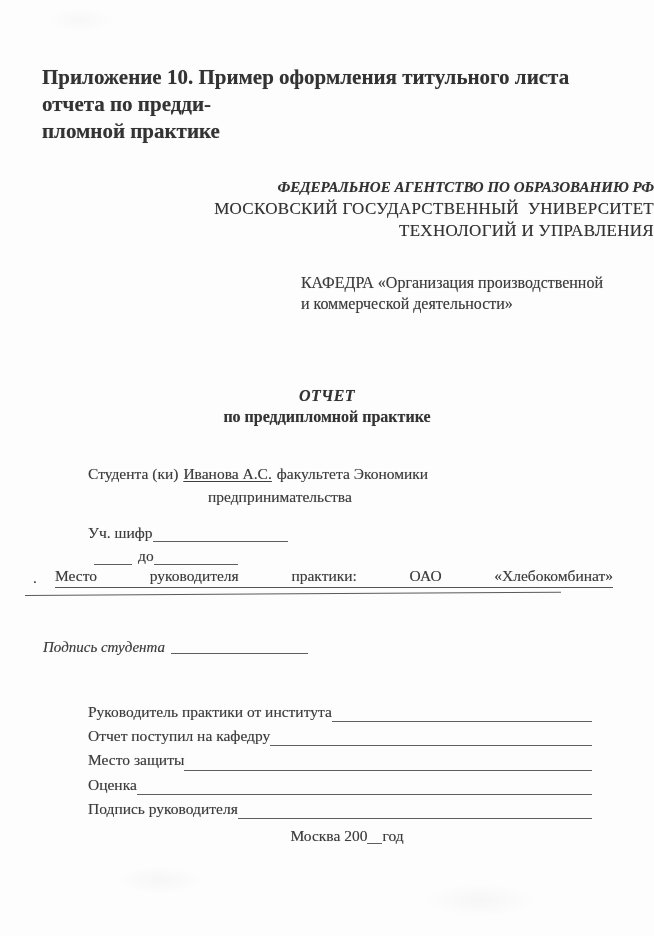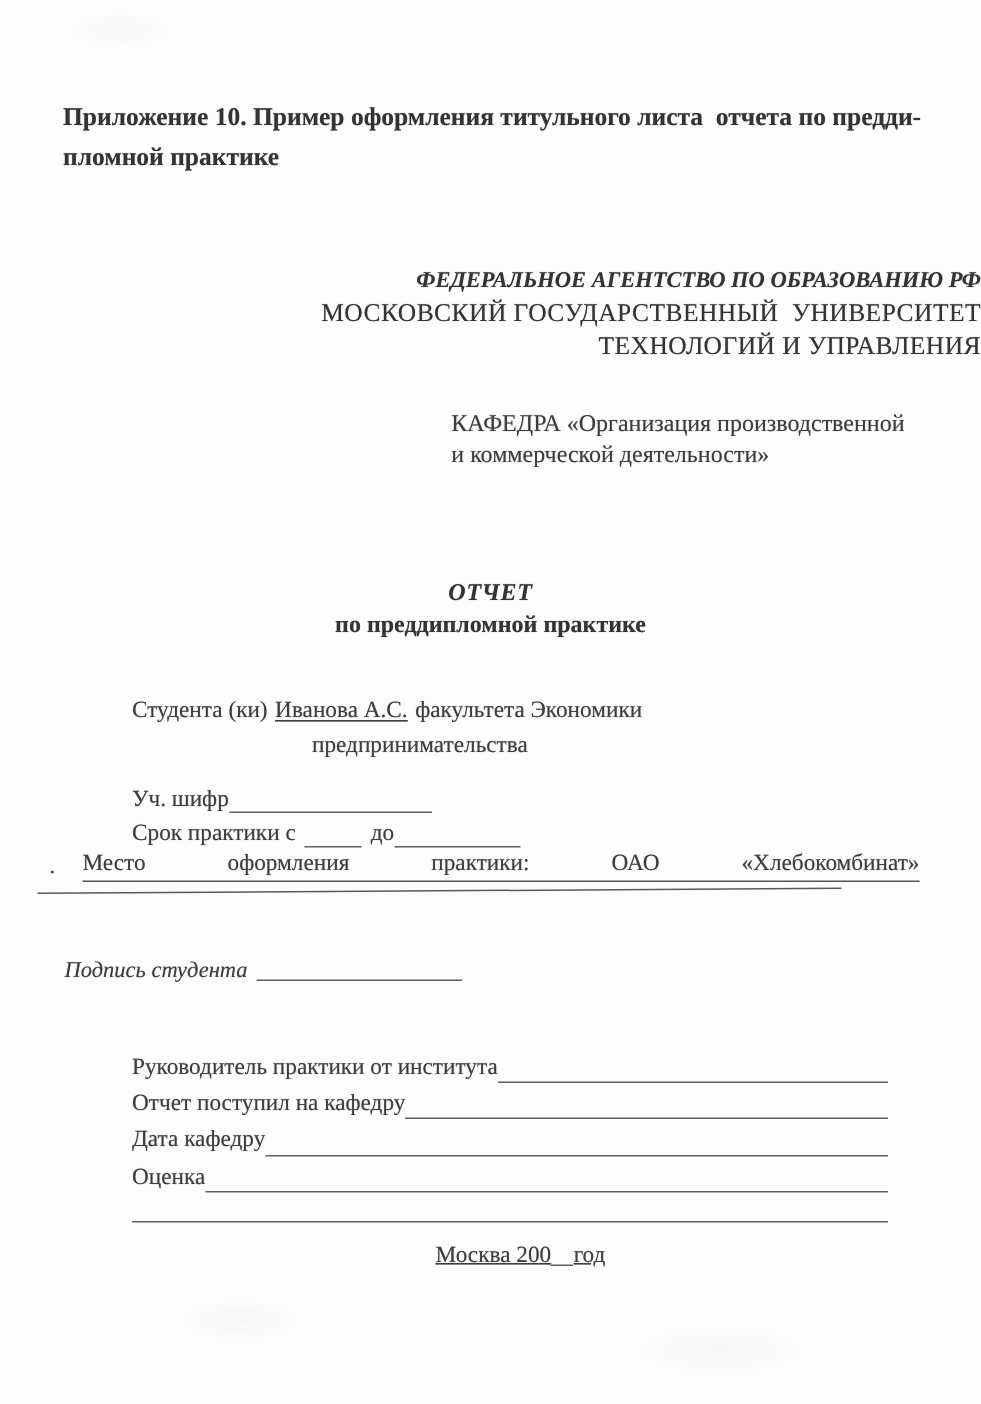--- a/index.html
+++ b/index.html
@@ -14,21 +14,21 @@
       #fdfdfd;
     font-family:"Liberation Serif","DejaVu Serif",serif;
     color:#3d3d3d;
     text-shadow:0 0 0.7px rgba(80,80,80,0.55);
     overflow:hidden;
   }
   .t{white-space:pre-wrap;}
   .abs{position:absolute;}
   .appendix{
     left:42px;top:64px;width:600px;
-    font-size:17px;font-weight:bold;line-height:27px;color:#333;
+    font-size:21px;font-weight:bold;line-height:27px;color:#333;
   }
   .header{left:0;top:176px;width:100%;text-align:right;color:#333;}
   .agency{font-size:15px;font-weight:bold;font-style:italic;line-height:22px;}
   .univ{font-size:17px;font-weight:normal;line-height:22px;letter-spacing:0.3px;}
   .department{right:51px;top:272px;text-align:left;font-size:16px;line-height:21px;}
   .titleblock{left:0;top:386px;width:100%;text-align:center;color:#333;}
   .report-title{font-size:16px;font-weight:bold;font-style:italic;line-height:20px;letter-spacing:0.5px;}
   .report-subtitle{font-size:16px;font-weight:bold;line-height:22px;}
   .body-txt{font-size:15.5px;line-height:23px;}
   .studentblock{left:88px;top:462px;width:480px;}
@@ -44,21 +44,21 @@
     border-bottom:1.4px solid #555;
     font-size:15.5px;line-height:23px;gap:20px;
   }
   .margin-dot{left:33px;top:570px;font-size:15px;}
   .cont-line{left:25px;top:595px;width:536px;border-bottom:1.6px solid #5a5a5a;transform:rotate(-0.35deg);transform-origin:left center;}
   .sig-student{left:43px;top:637px;font-style:italic;font-size:15px;width:400px;}
   .adminblock{left:88px;top:690px;width:504px;margin-top:10px;}
   .admin-row{display:flex;align-items:flex-end;line-height:24.2px;font-size:15.5px;}
   .admin-row .flexline{flex:1;border-bottom:1px solid #5f5f5f;height:17px;margin-bottom:2px;}
   .footer{left:0;top:827px;width:100%;text-align:center;font-size:15.5px;}
-  .footer-inner{display:inline-flex;align-items:flex-end;transform:translateX(20px);text-decoration:underline;}
+  .footer-inner{display:inline-flex;align-items:flex-start;transform:translateX(20px);}
   .w38{width:38px;}  .w84{width:84px;}  .w135{width:135px;}
   .w137{width:137px;} .w15{width:15px;}
   .gap6{margin-left:6px;} 
 </style>
 </head>
 <body>
 
 <div class="page">
 
   <div class="abs appendix t">Приложение 10. Пример оформления титульного листа  отчета по предди-
@@ -86,31 +86,30 @@
     </div>
     <div class="faculty2 t">предпринимательства</div>
   </div>
 
   <div class="abs row code-row body-txt">
     <span class="t">Уч. шифр</span>
     <span class="blank w135"></span>
   </div>
 
   <div class="abs row term-row body-txt">
-    <span class="t">Срок практики с</span>
     <span class="blank w38 gap6"></span>
     <span class="t gap6">до</span>
     <span class="blank w84"></span>
   </div>
 
   <div class="abs margin-dot t">.</div>
 
   <div class="abs place-row">
     <span class="t">Место</span>
-    <span class="t">оформления</span>
+    <span class="t">руководителя</span>
     <span class="t">практики:</span>
     <span class="t">ОАО</span>
     <span class="t">«Хлебокомбинат»</span>
   </div>
 
   <div class="abs cont-line"></div>
 
   <div class="abs row sig-student">
     <span class="t">Подпись студента</span>
     <span class="blank w137 gap6"></span>
@@ -119,28 +118,29 @@
   <div class="abs adminblock">
     <div class="admin-row">
       <span class="t">Руководитель практики от института</span>
       <span class="flexline"></span>
     </div>
     <div class="admin-row">
       <span class="t">Отчет поступил на кафедру</span>
       <span class="flexline"></span>
     </div>
     <div class="admin-row">
-      <span class="t">Дата кафедру</span>
+      <span class="t">Место защиты</span>
       <span class="flexline"></span>
     </div>
     <div class="admin-row">
       <span class="t">Оценка</span>
       <span class="flexline"></span>
     </div>
     <div class="admin-row">
+      <span class="t">Подпись руководителя</span>
       <span class="flexline"></span>
     </div>
   </div>
 
   <div class="abs footer">
     <span class="footer-inner">
       <span class="t">Москва 200</span>
       <span class="blank w15"></span>
       <span class="t">год</span>
     </span>

